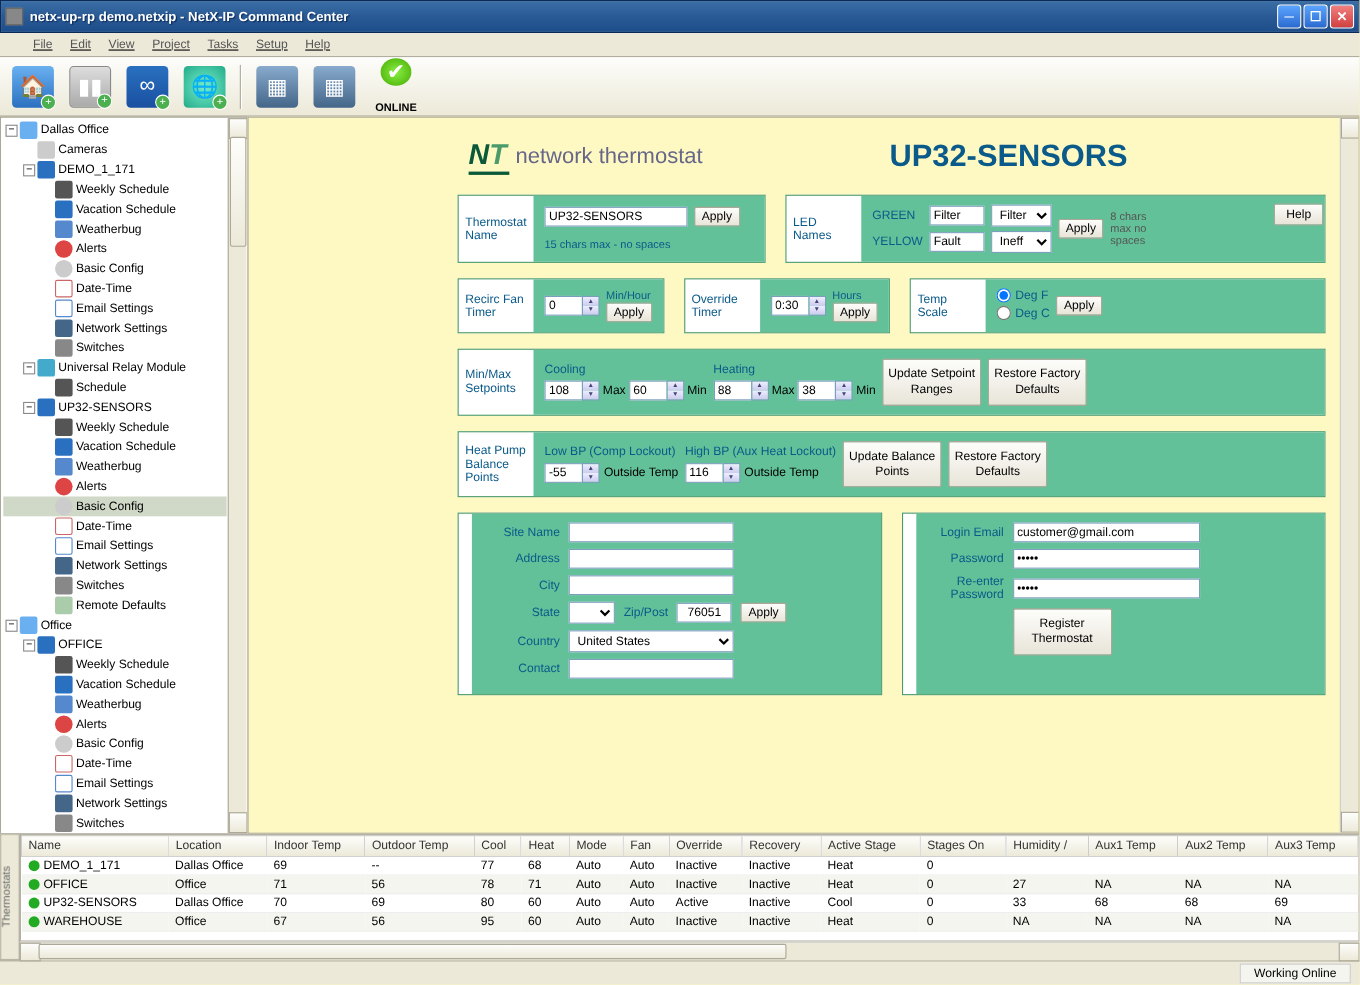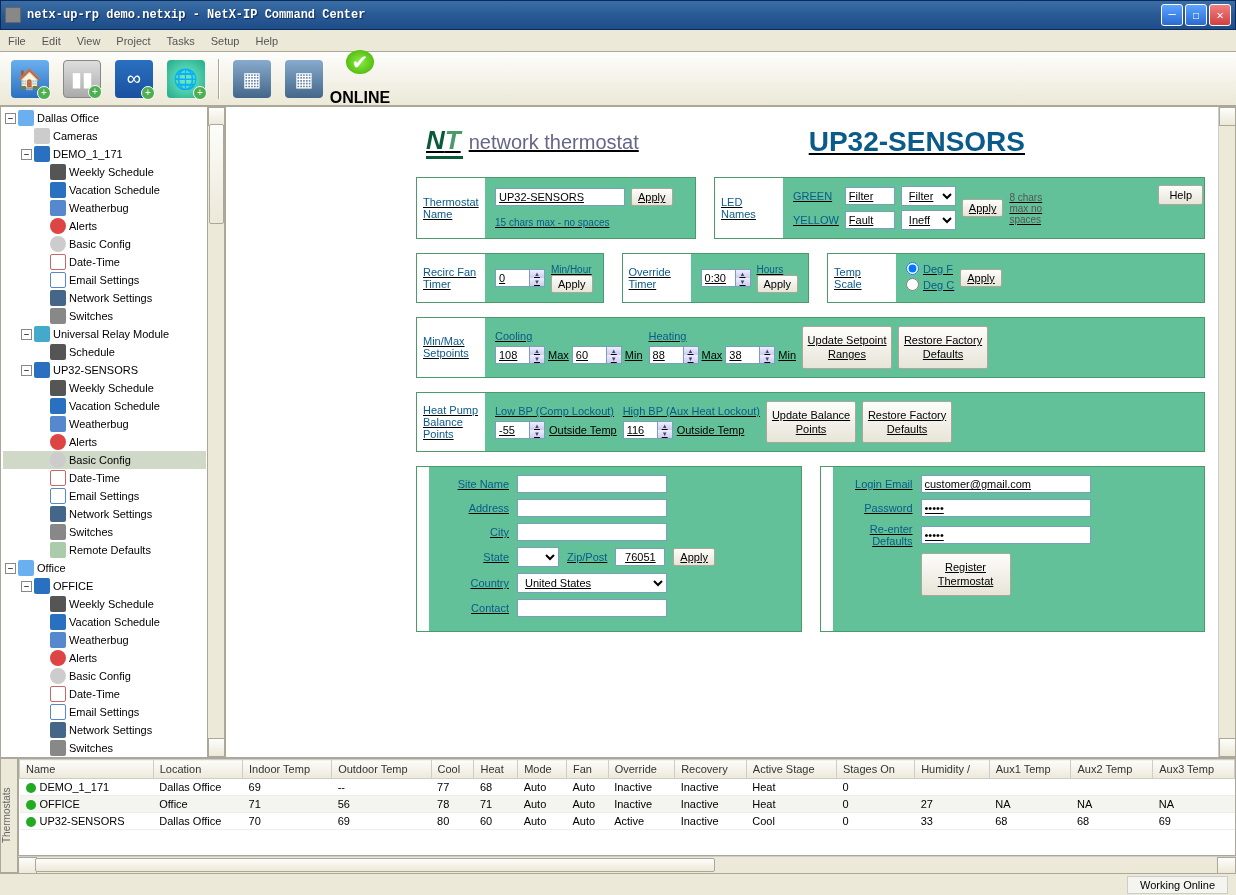--- a/index.html
+++ b/index.html
@@ -1,36 +1,36 @@
 <!DOCTYPE html>
 <html><head>
 <meta charset="utf-8">
 <style>
 * { box-sizing: border-box; margin: 0; padding: 0; }
 body { font-family: Tahoma, Arial, sans-serif; font-size: 11px; background: #ece9d8; color: #000; overflow: hidden; }
 
 
-.titlebar { height: 30px; background: linear-gradient(#3a6ea5,#2a5a95,#1e4e89); color: #fff; display: flex; align-items: center; padding: 0 4px; border: 1px solid #0a2a5a; font-family: Liberation Mono, monospace; }
+.titlebar { height: 30px; background: linear-gradient(#3a6ea5,#2a5a95,#1e4e89); color: #fff; display: flex; align-items: center; padding: 0 4px; border: 1px solid #0a2a5a; }
 .titlebar .icon { width: 16px; height: 16px; background: #888; margin-right: 6px; border: 1px solid #666; }
 .titlebar-text { flex: 1; font-weight: bold; font-size: 12px; text-shadow: 1px 1px 1px #0a2a5a; }
 .win-btns { display: flex; gap: 2px; }
 .win-btn { width: 22px; height: 22px; background: linear-gradient(#5ca5ff,#2a6ad0); border: 1px solid #fff; border-radius: 3px; display: flex; align-items: center; justify-content: center; color: #fff; font-weight: bold; font-size: 12px; cursor: pointer; }
 .win-btn.close { background: linear-gradient(#f08080,#d04040); }
 
 
-.menubar { height: 22px; background: #ece9d8; display: flex; align-items: center; padding: 0 0; border-bottom: 1px solid #aca899; }
+.menubar { height: 22px; background: #ece9d8; display: flex; align-items: center; padding: 0 22px; border-bottom: 1px solid #aca899; text-decoration: underline; }
 .menubar span { padding: 3px 8px; cursor: pointer; color: #555; }
 
 
 .toolbar { height: 54px; background: linear-gradient(#fdfdfb,#ece9d8); border-bottom: 1px solid #aca899; display: flex; align-items: center; padding: 2px 6px; gap: 4px; }
 .tool-btn { width: 48px; height: 48px; border: 1px solid transparent; border-radius: 3px; display: flex; flex-direction: column; align-items: center; justify-content: center; cursor: pointer; position: relative; }
 .tool-icon { width: 38px; height: 38px; border-radius: 4px; display: flex; align-items: center; justify-content: center; font-size: 20px; color: #fff; position: relative; }
 .tool-sep { width: 2px; height: 40px; border-left: 1px solid #aca899; border-right: 1px solid #fff; margin: 0 4px; }
 .plus-badge { position: absolute; bottom: -2px; right: -2px; width: 14px; height: 14px; background: #4caf50; border: 1px solid #fff; border-radius: 50%; color: #fff; font-size: 10px; line-height: 12px; text-align: center; }
-.tool-label { font-size: 16px; font-weight: bold; margin-top: 15px; }
+.tool-label { font-size: 10px; font-weight: bold; margin-top: 15px; }
 
 
 .main { display: flex; height: calc(895px - 30px - 22px - 54px - 115px - 22px); }
 .tree-panel { width: 225px; background: #fff; border: 1px solid #aca899; overflow-y: auto; position: relative; }
 .tree-scroll { position: absolute; right: 0; top: 0; bottom: 0; width: 17px; background: #ece9d8; border-left: 1px solid #aca899; }
 .tree-scroll::before, .tree-scroll::after { content: ''; position: absolute; width: 15px; height: 17px; background: linear-gradient(#fdfdfb,#ece9d8); border: 1px solid #aca899; }
 .tree-scroll::before { top: 0; }
 .tree-scroll::after { bottom: 0; }
 .tree-thumb { position: absolute; left: 1px; top: 17px; width: 15px; height: 100px; background: linear-gradient(#fdfdfb,#ece9d8); border: 1px solid #aca899; border-radius: 2px; }
 
@@ -38,21 +38,21 @@
 .tree-node { display: flex; align-items: center; padding: 1px 2px; white-space: nowrap; cursor: pointer; }
 .tree-node.selected { background: #d0d8c8; }
 .expander { width: 11px; height: 11px; border: 1px solid #888; background: #fff; margin-right: 2px; text-align: center; line-height: 9px; font-size: 9px; cursor: pointer; flex-shrink: 0; font-family: monospace; }
 .expander.none { border: none; background: transparent; }
 .tree-icon { width: 16px; height: 16px; margin-right: 3px; flex-shrink: 0; border-radius: 2px; display: flex; align-items: center; justify-content: center; font-size: 10px; }
 .ind-0 { padding-left: 2px; }
 .ind-1 { padding-left: 18px; }
 .ind-2 { padding-left: 34px; }
 
 
-.content-area { flex: 1; background: #ffffff; border: 1px solid #aca899; position: relative; overflow: hidden; text-decoration: underline; }
+.content-area { flex: 1; background: #fef9c3; border: 1px solid #aca899; position: relative; overflow: hidden; }
 .content-scroll-v { position: absolute; right: 0; top: 0; bottom: 0; width: 17px; background: #ece9d8; border-left: 1px solid #cdcdcd; }
 .content-scroll-v::before { content: ''; position: absolute; top: 0; width: 15px; height: 17px; background: linear-gradient(#fdfdfb,#ece9d8); border: 1px solid #aca899; }
 .content-scroll-v::after { content: ''; position: absolute; bottom: 0; width: 15px; height: 17px; background: linear-gradient(#fdfdfb,#ece9d8); border: 1px solid #aca899; }
 .content { padding: 12px 20px; padding-right: 30px; }
 
 .brand { display: flex; justify-content: space-between; align-items: center; margin: 6px 180px 18px 180px; }
 .brand-logo { display: flex; align-items: center; gap: 6px; }
 .logo-box { font-size: 26px; font-weight: bold; font-style: italic; color: #0a5a3a; border-bottom: 3px solid #0a5a3a; padding-right: 2px; }
 .logo-t { color: #4a9a6a; }
 .brand-text { font-size: 20px; color: #668; }
@@ -582,21 +582,21 @@
           <div class="panel-body">
             <div class="login-row">
                 <label>Login Email</label>
                 <input type="text" style="width: 170px;" value="customer@gmail.com">
               </div>
             <div class="login-row">
                 <label>Password</label>
                 <input type="password" style="width: 170px;" value="•••••">
               </div>
             <div class="login-row">
-                <label>Re-enter Defaults</label>
+                <label>Re-enter Password</label>
                 <input type="password" style="width: 170px;" value="•••••">
               </div>
             <div class="login-row">
                 <label></label>
                 <button class="btn btn-lg" style="width:90px">Register Thermostat</button>
               </div>
           </div>
         </div>
       </div>
 
@@ -678,20 +678,38 @@
               <td>Auto</td>
               <td>Active</td>
               <td>Inactive</td>
               <td>Cool</td>
               <td>0</td>
               <td>33</td>
               <td>68</td>
               <td>68</td>
               <td>69</td>
             </tr>
+            <tr>
+              <td><span class="dot"></span>WAREHOUSE</td>
+              <td>Office</td>
+              <td>67</td>
+              <td>56</td>
+              <td>95</td>
+              <td>60</td>
+              <td>Auto</td>
+              <td>Auto</td>
+              <td>Inactive</td>
+              <td>Inactive</td>
+              <td>Heat</td>
+              <td>0</td>
+              <td>NA</td>
+              <td>NA</td>
+              <td>NA</td>
+              <td>NA</td>
+            </tr>
           </tbody>
       </table>
     </div>
     <div class="grid-hscroll">
         <div class="hthumb"></div>
       </div>
   </div>
 </div>
 
 <div class="statusbar">

